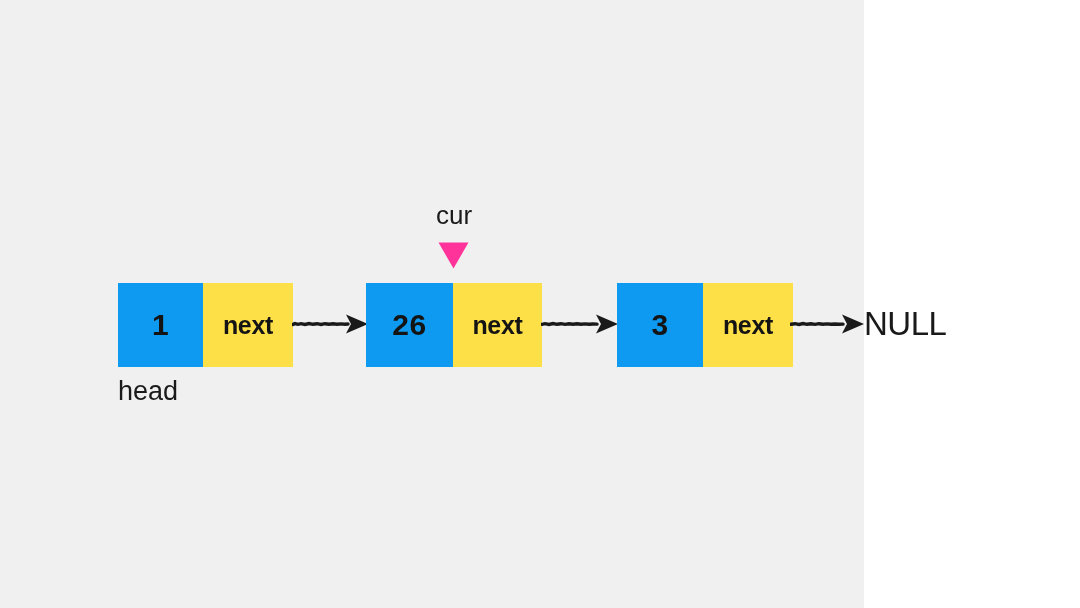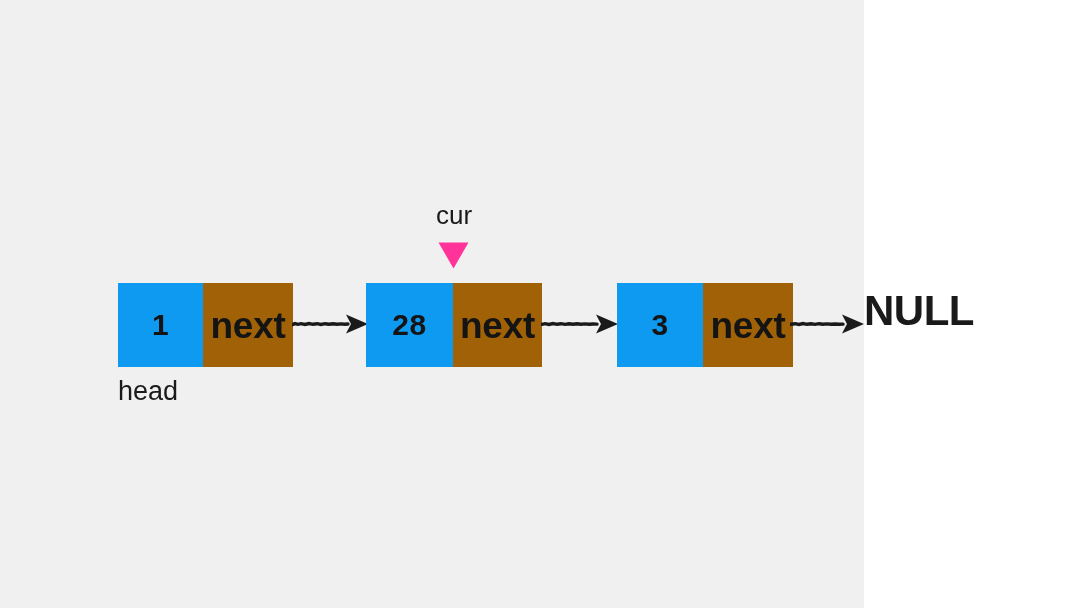--- a/index.html
+++ b/index.html
@@ -35,22 +35,22 @@
     color: #141414;
     font-weight: bold;
     line-height: 1;
   }
   .cell-data {
     background: #0d9af0;
     font-size: 30px;
     letter-spacing: 0.5px;
   }
   .cell-next {
-    background: #a16207;
-    font-size: 37px;
+    background: #fde047;
+    font-size: 25px;
     letter-spacing: -0.3px;
   }
 
   
   .node-1 { left: 118px; width: 175px; }
   .node-1 .cell-data { width: 85px; }
   .node-1 .cell-next { width: 90px; }
 
   .node-2 { left: 366px; width: 176px; }
   .node-2 .cell-data { width: 87px; }
@@ -86,23 +86,23 @@
   }
   .label-cur {
     left: 366px;
     width: 176px;
     top: 202px;
     text-align: center;
     font-size: 26px;
   }
   .label-null {
     left: 864px;
-    top: 290px;
-    font-size: 42px;
-    font-weight: bold;
+    top: 307px;
+    font-size: 33px;
+    font-weight: normal;
     letter-spacing: -0.5px;
   }
 
   
   .cur-pointer {
     position: absolute;
     left: 438px;
     top: 242px;
     width: 31px;
     height: 27px;
@@ -127,21 +127,21 @@
   </div>
 
   <div class="arrow arrow-1">
     <svg width="78" height="36" viewBox="0 0 78 36" xmlns="http://www.w3.org/2000/svg">
       <path d="M1,18.4 L3,17.6 L6,18.3 L9,17.7 L13,18.4 L17,17.6 L21,18.3 L25,17.7 L29,18.4 L33,17.7 L37,18.3 L41,17.8 L45,18.3 L49,17.9 L53,18.2 L56,18.0" stroke="#1a1a1a" stroke-width="3.4" fill="none" stroke-linecap="round"></path>
       <polygon points="54,8.5 76,18 54,27.5 59,18" fill="#1a1a1a"></polygon>
     </svg>
   </div>
 
   <div class="node node-2">
-    <div class="cell cell-data">28</div>
+    <div class="cell cell-data">26</div>
     <div class="cell cell-next">next</div>
   </div>
 
   <div class="arrow arrow-2">
     <svg width="79" height="36" viewBox="0 0 79 36" xmlns="http://www.w3.org/2000/svg">
       <path d="M1,18.3 L4,17.7 L8,18.4 L12,17.6 L16,18.3 L20,17.7 L24,18.4 L28,17.8 L32,18.3 L36,17.7 L40,18.2 L44,17.9 L48,18.3 L52,18.0 L56,18.1" stroke="#1a1a1a" stroke-width="3.4" fill="none" stroke-linecap="round"></path>
       <polygon points="55,8.5 77,18 55,27.5 60,18" fill="#1a1a1a"></polygon>
     </svg>
   </div>
 

